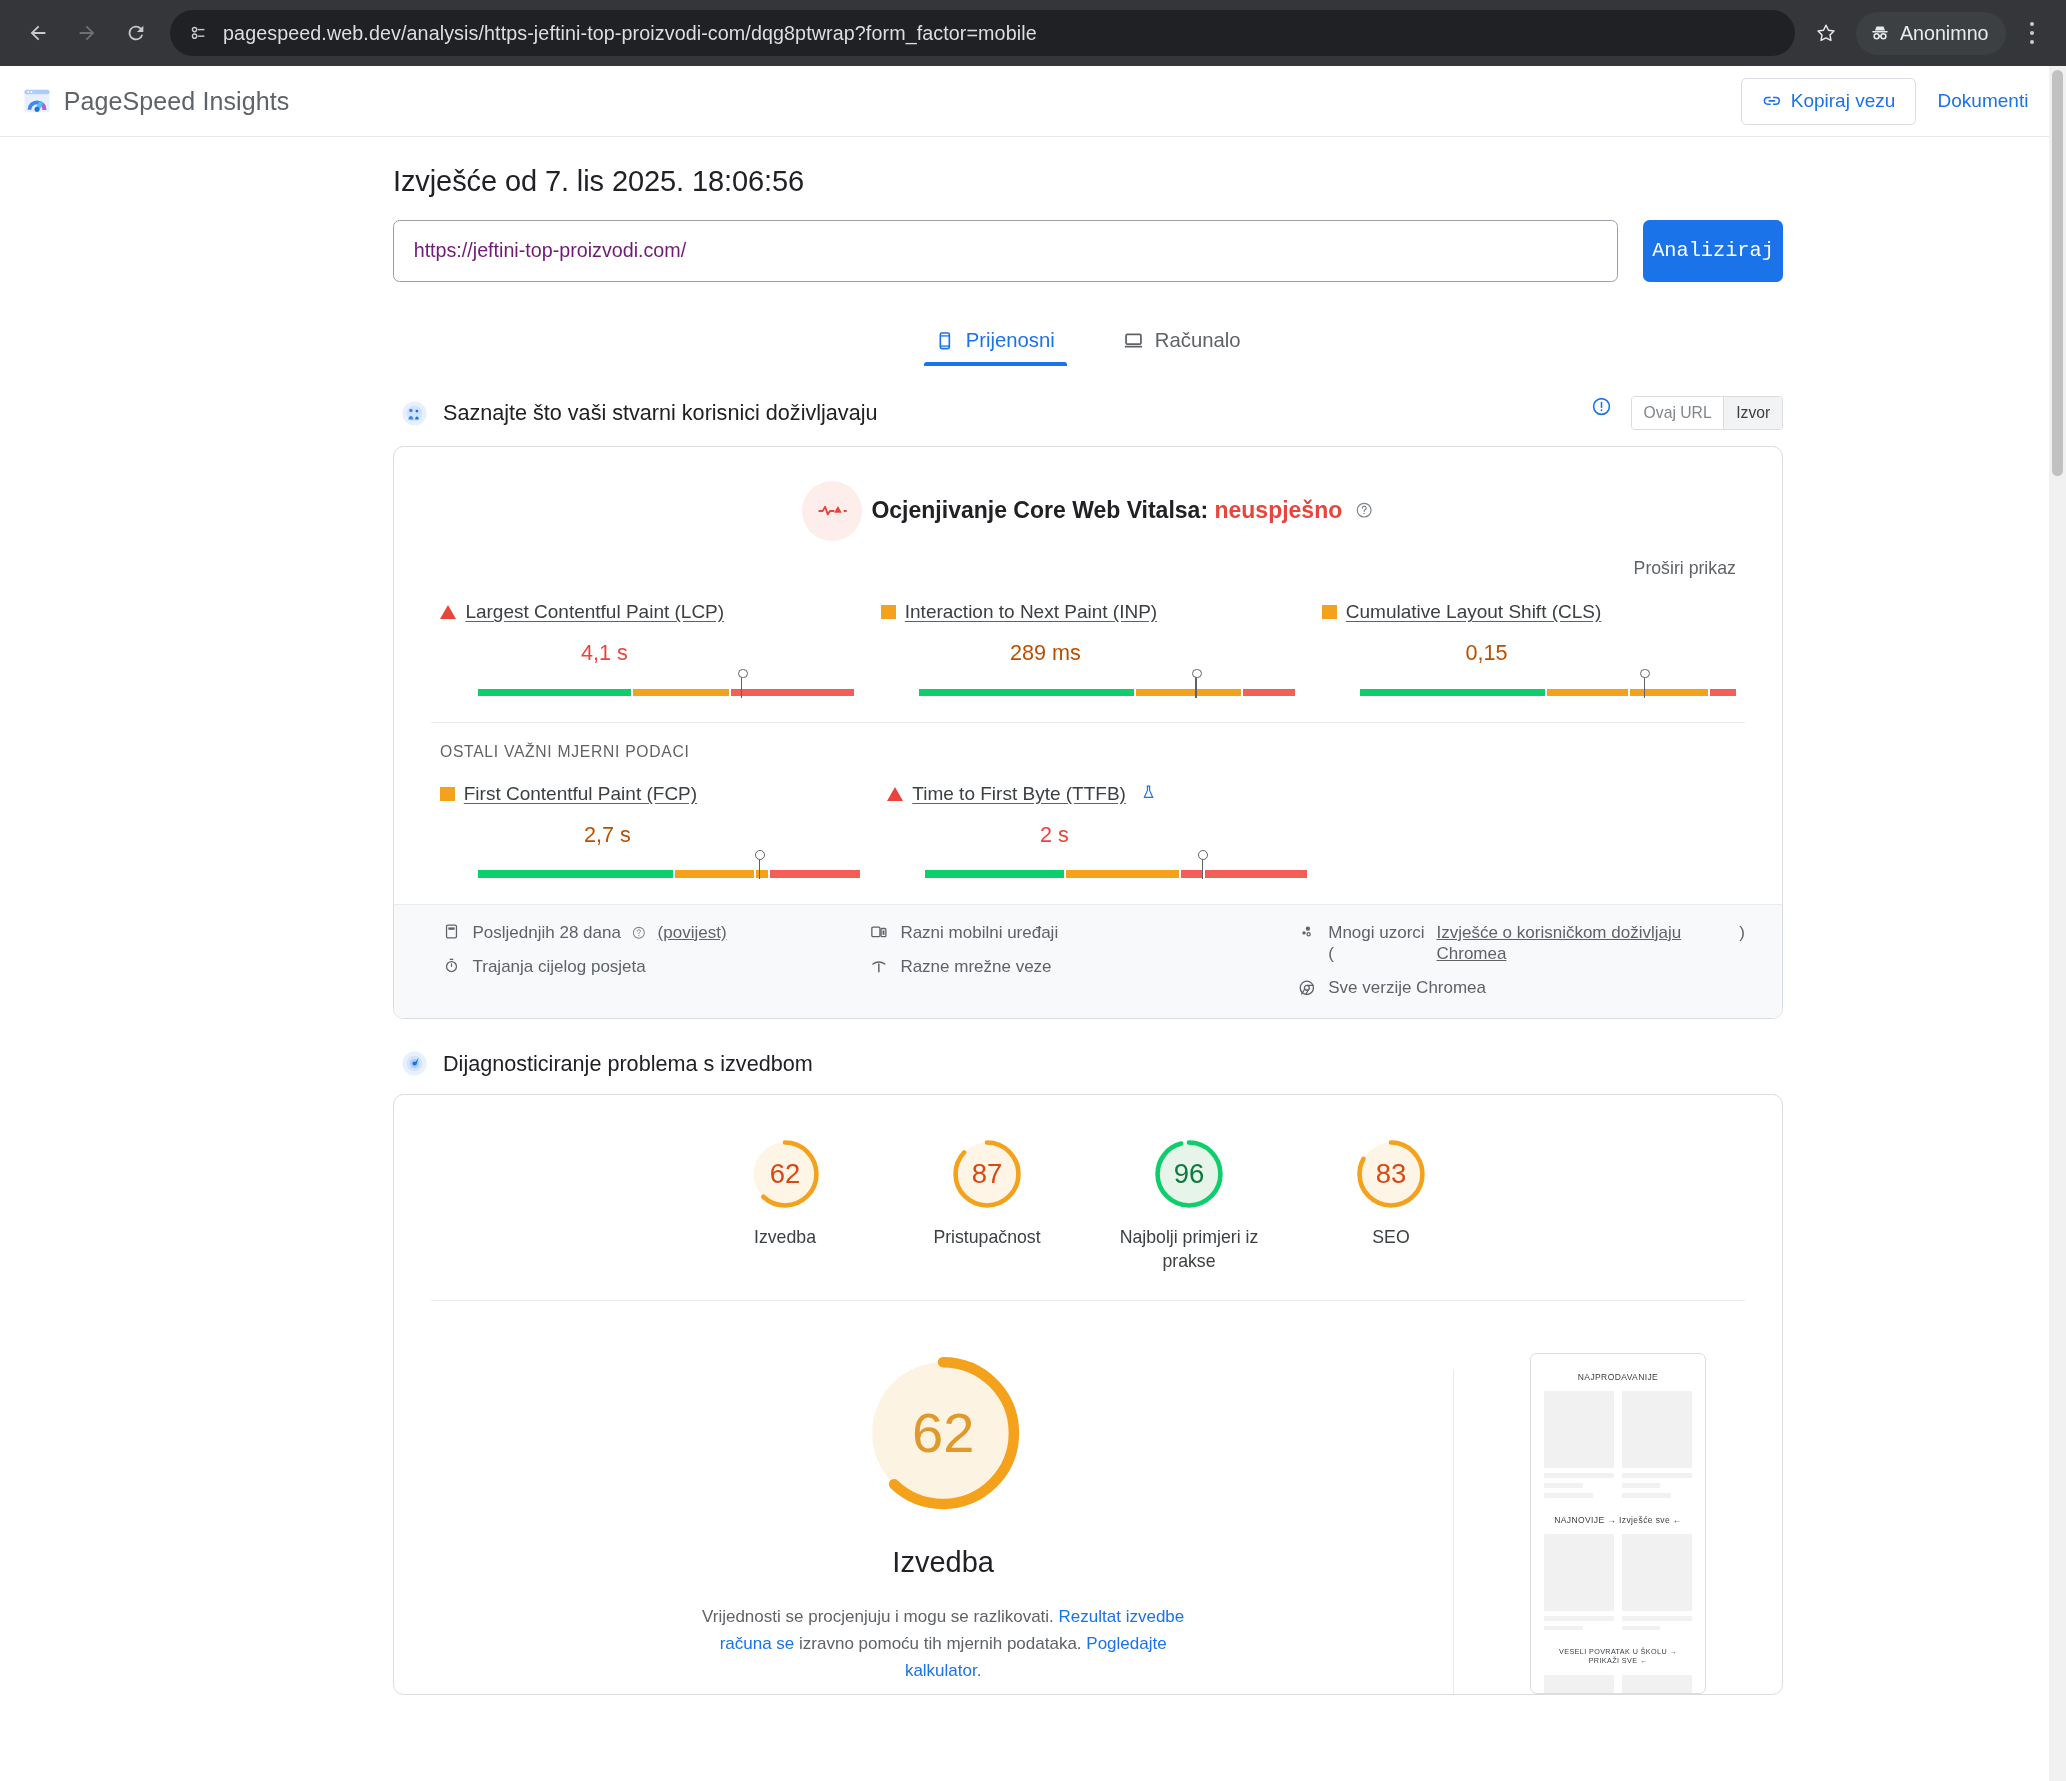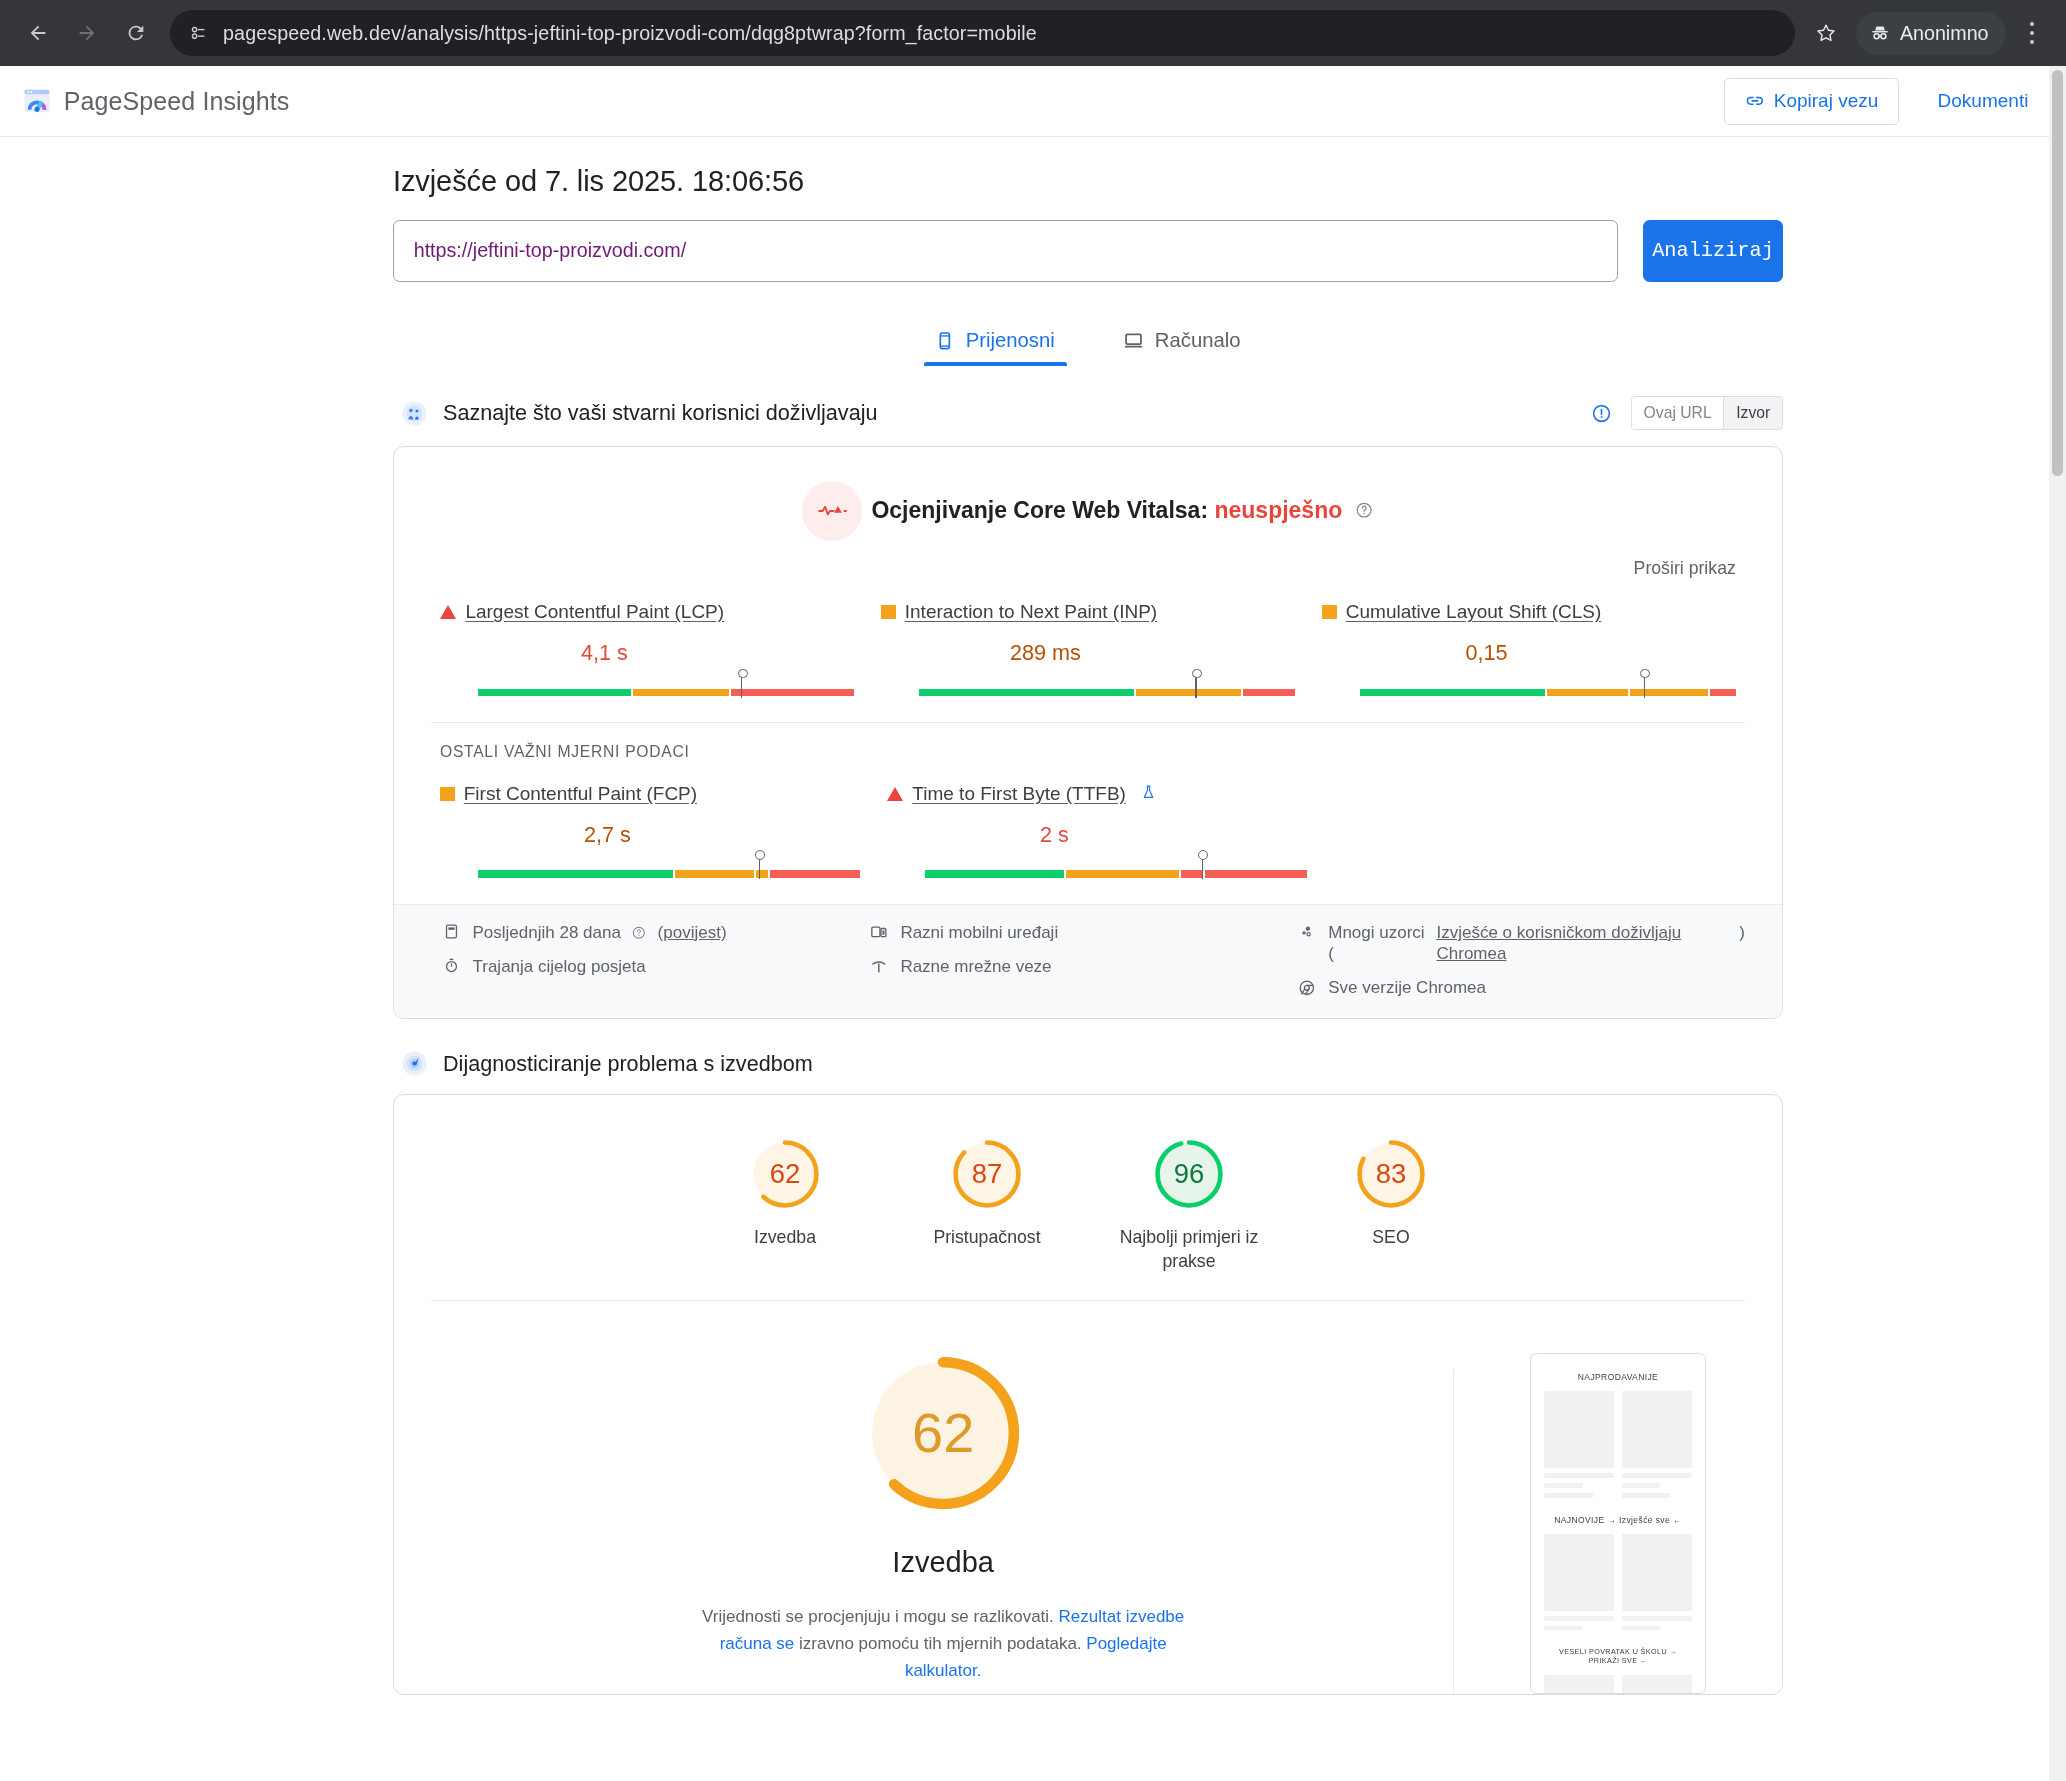--- a/index.html
+++ b/index.html
@@ -91,21 +91,21 @@
   }
   .psi-header {
     height: 71px;
     border-bottom: 0.7px solid #e8eaed;
     display: flex;
     align-items: center;
     padding: 0 31px 0 22px;
   }
   .brand { display:flex; align-items:center; gap: 11.8px; }
   .brand-title { font-size: 25px; color: #5f6368; font-weight: 400; letter-spacing: 0.1px;}
-  .header-right { margin-left:auto; display:flex; align-items:center; gap: 32px; }
+  .header-right { margin-left:auto; display:flex; align-items:center; gap: 15px; }
   .btn-outline {
     border: 0.7px solid #dadce0;
     border-radius: 5.2px;
     height: 47px;
     display:flex;align-items:center;gap:9.2px;
     padding: 0 19.7px;
     color: #1a73e8;
     font-size: 19px;
     background: #fff;
   }
@@ -170,21 +170,21 @@
     height: 4.6px; background:#1a73e8; border-radius: 2.6px 2.6px 0 0;
   }
 
   
   .section-head {
     display:flex; align-items:center; gap: 14.4px;
     margin-top: 30px;
     padding-left: 6.6px;
   }
   .section-title { font-size: 21.6px; color:#202124; }
-  .section-head .right { margin-left:auto; display:flex; align-items:center; gap: 19px;}
+  .section-head .right { margin-left:auto; display:flex; gap: 19px;}
   .seg {
     display:flex; border:0.7px solid #dadce0; border-radius: 3.9px; overflow:hidden;
     height: 34px;
   }
   .seg > div {
     padding: 0 11.8px; display:flex; align-items:center;
     font-size: 15.7px; color:#80868b; background:#fff;
   }
   .seg > div.on { background:#f1f3f4; color:#3c4043; }
   .seg > div + div { border-left: 0.7px solid #dadce0; }

